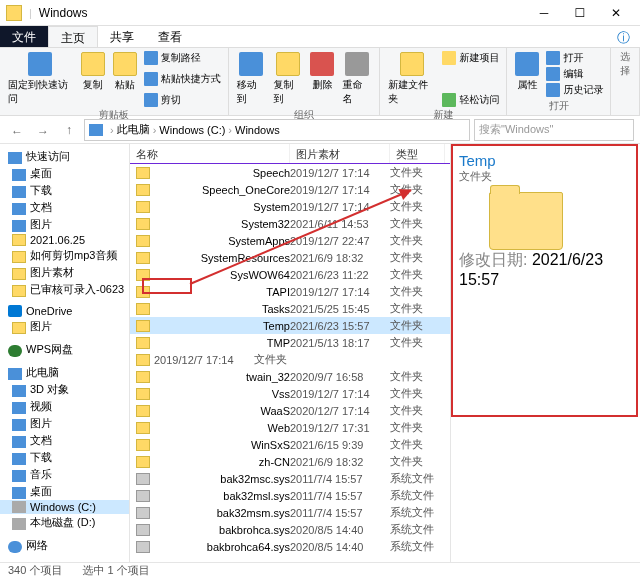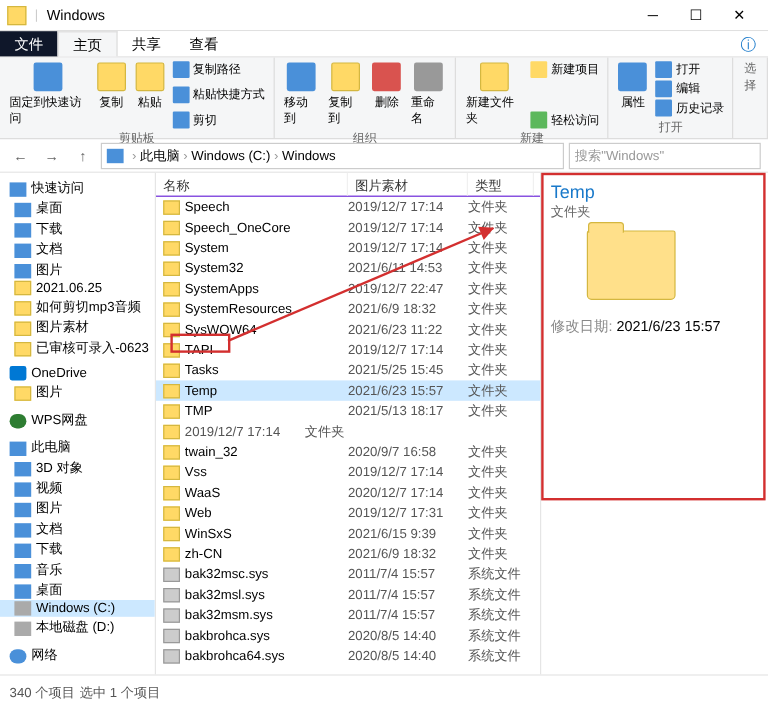--- a/index.html
+++ b/index.html
@@ -62,34 +62,34 @@
 .col-name { width: 160px; }
 .col-date { width: 100px; }
 .col-type { width: 55px; }
 .filelist { flex: 1; overflow-y: auto; overflow-x: hidden; font-size: 11px; }
 .filerow { display: flex; height: 17px; align-items: center; }
 .filerow.sel { background: #cce8ff; }
 .filerow .fi { width: 14px; height: 12px; margin: 0 4px 0 6px; flex-shrink: 0; }
 .filerow .fi.fold { background: #ffd966; border: 1px solid #d4b740; }
 .filerow .fi.exe { background: #4a90d9; }
 .filerow .fi.sys { background: #ccc; border: 1px solid #999; }
-.filerow .fname { width: 136px; white-space: nowrap; overflow: hidden; }
+.filerow .fname { width: 136px; white-space: nowrap; overflow: hidden; text-align: right; }
 .filerow .fdate { width: 100px; color: #555; }
 .filerow .ftype { width: 55px; color: #555; }
 
 .previewpane { width: 190px; border-left: 1px solid #e5e5e5; padding: 8px; position: relative; }
 .previewpane .redbox { position: absolute; top: 0; left: 0; right: 2px; bottom: 145px; border: 2px solid #d32f2f; }
 .previewpane .pname { font-size: 15px; color: #1979ca; }
 .previewpane .ptype { font-size: 11px; color: #666; margin-bottom: 8px; }
 .previewpane .pfold { width: 74px; height: 58px; background: #ffe08a; border: 1px solid #d4b740; border-radius: 2px 2px 4px 4px; margin-left: 30px; position: relative; }
 .previewpane .pfold::before { content: ""; position: absolute; top: -8px; left: 0; width: 28px; height: 8px; background: #ffe08a; border: 1px solid #d4b740; border-bottom: none; border-radius: 3px 3px 0 0; }
-.previewpane .pmeta { margin-top: 14px; font-size: 12px; }
+.previewpane .pmeta { font-size: 16px; }
 .previewpane .pmeta .ml { color: #888; }
 
-.statusbar { height: 22px; display: flex; align-items: flex-end; padding: 0 8px; font-size: 11px; color: #555; gap: 4px; }
+.statusbar { height: 22px; display: flex; align-items: flex-start; padding: 0 8px; font-size: 11px; color: #555; gap: 20px; }
 
 .arrow { position: absolute; left: 190px; top: 283px; width: 240px; height: 2px; background: #d32f2f; transform-origin: left center; transform: rotate(-23deg); pointer-events: none; }
 .arrow::after { content: ""; position: absolute; right: -1px; top: -5px; border-left: 12px solid #d32f2f; border-top: 6px solid transparent; border-bottom: 6px solid transparent; }
 .selbox { position: absolute; left: 142px; top: 278px; width: 50px; height: 16px; border: 2px solid #d32f2f; pointer-events: none; }
 
 ::-webkit-scrollbar { width: 14px; }
 ::-webkit-scrollbar-track { background: #f0f0f0; }
 ::-webkit-scrollbar-thumb { background: #c0c0c0; }
 </style>
 </head>

